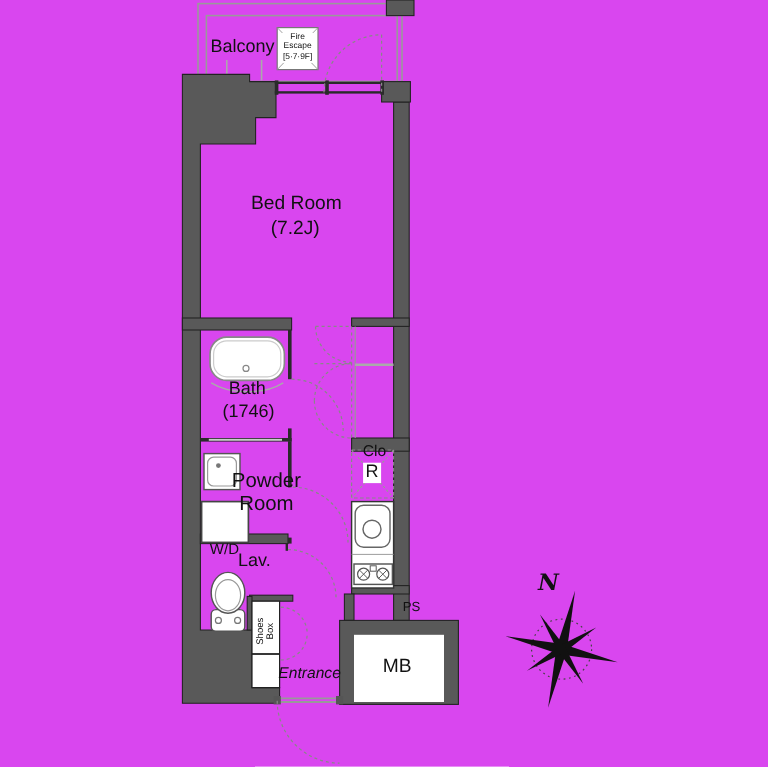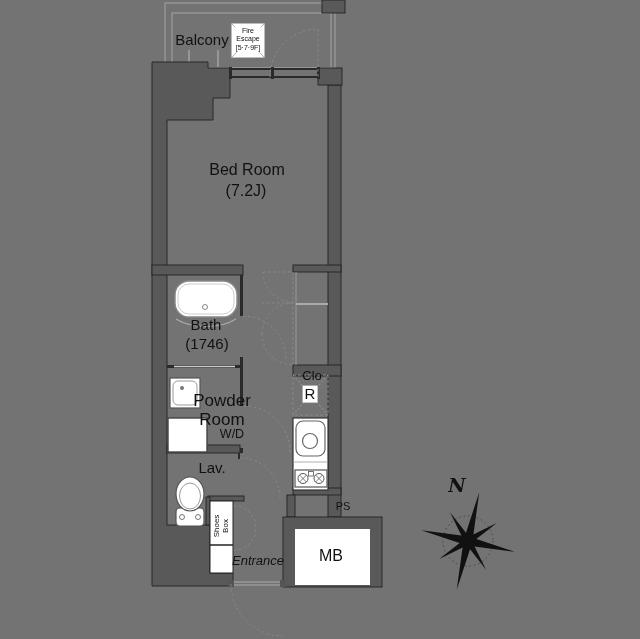--- a/index.html
+++ b/index.html
@@ -1,16 +1,16 @@
 <!DOCTYPE html>
 <html><head>
 <meta charset="utf-8">
 <style>
   html,body{margin:0;padding:0;background:#ffffff;}
-  #canvas{position:relative;width:640px;height:639px;background:#737373;overflow:hidden;
+  #canvas{position:relative;width:640px;height:639px;background:#d946ef;overflow:hidden;
           font-family:"Liberation Sans",sans-serif;}
   #plan-svg{position:absolute;left:0;top:0;}
   .lbl{position:absolute;transform:translate(-50%,-50%);color:#111;white-space:nowrap;
        text-align:center;line-height:1.12;}
   .lbl-balcony{font-size:15px;}
   .lbl-room{font-size:16px;}
   .lbl-bath{font-size:15px;}
   .lbl-clo{font-size:13px;}
   .lbl-r{font-size:15px;background:#fff;padding:0 2px;}
   .lbl-powder{font-size:17px;}
@@ -202,21 +202,21 @@
 
   <div class="lbl lbl-clo" style="left:312px;top:334px;margin-top:42px;">Clo</div>
 
   <div class="lbl lbl-r" style="left:310px;top:394px;">R</div>
 
   <div class="lbl lbl-powder" style="left:222px;top:410px;">
     <span class="l2">Powder</span>
     <span class="l2">Room</span>
   </div>
 
-  <div class="lbl lbl-wd" style="left:187px;top:434px;margin-left:45px;">W/D</div>
+  <div class="lbl lbl-wd" style="left:187px;top:458px;">W/D</div>
 
   <div class="lbl lbl-lav" style="left:212px;top:468px;">Lav.</div>
 
   <div class="lbl lbl-shoes" style="left:221px;top:526px;">
     <span class="l2">Shoes</span>
     <span class="l2">Box</span>
   </div>
 
   <div class="lbl lbl-entrance" style="left:258px;top:561px;font-style:italic;">Entrance</div>
 

